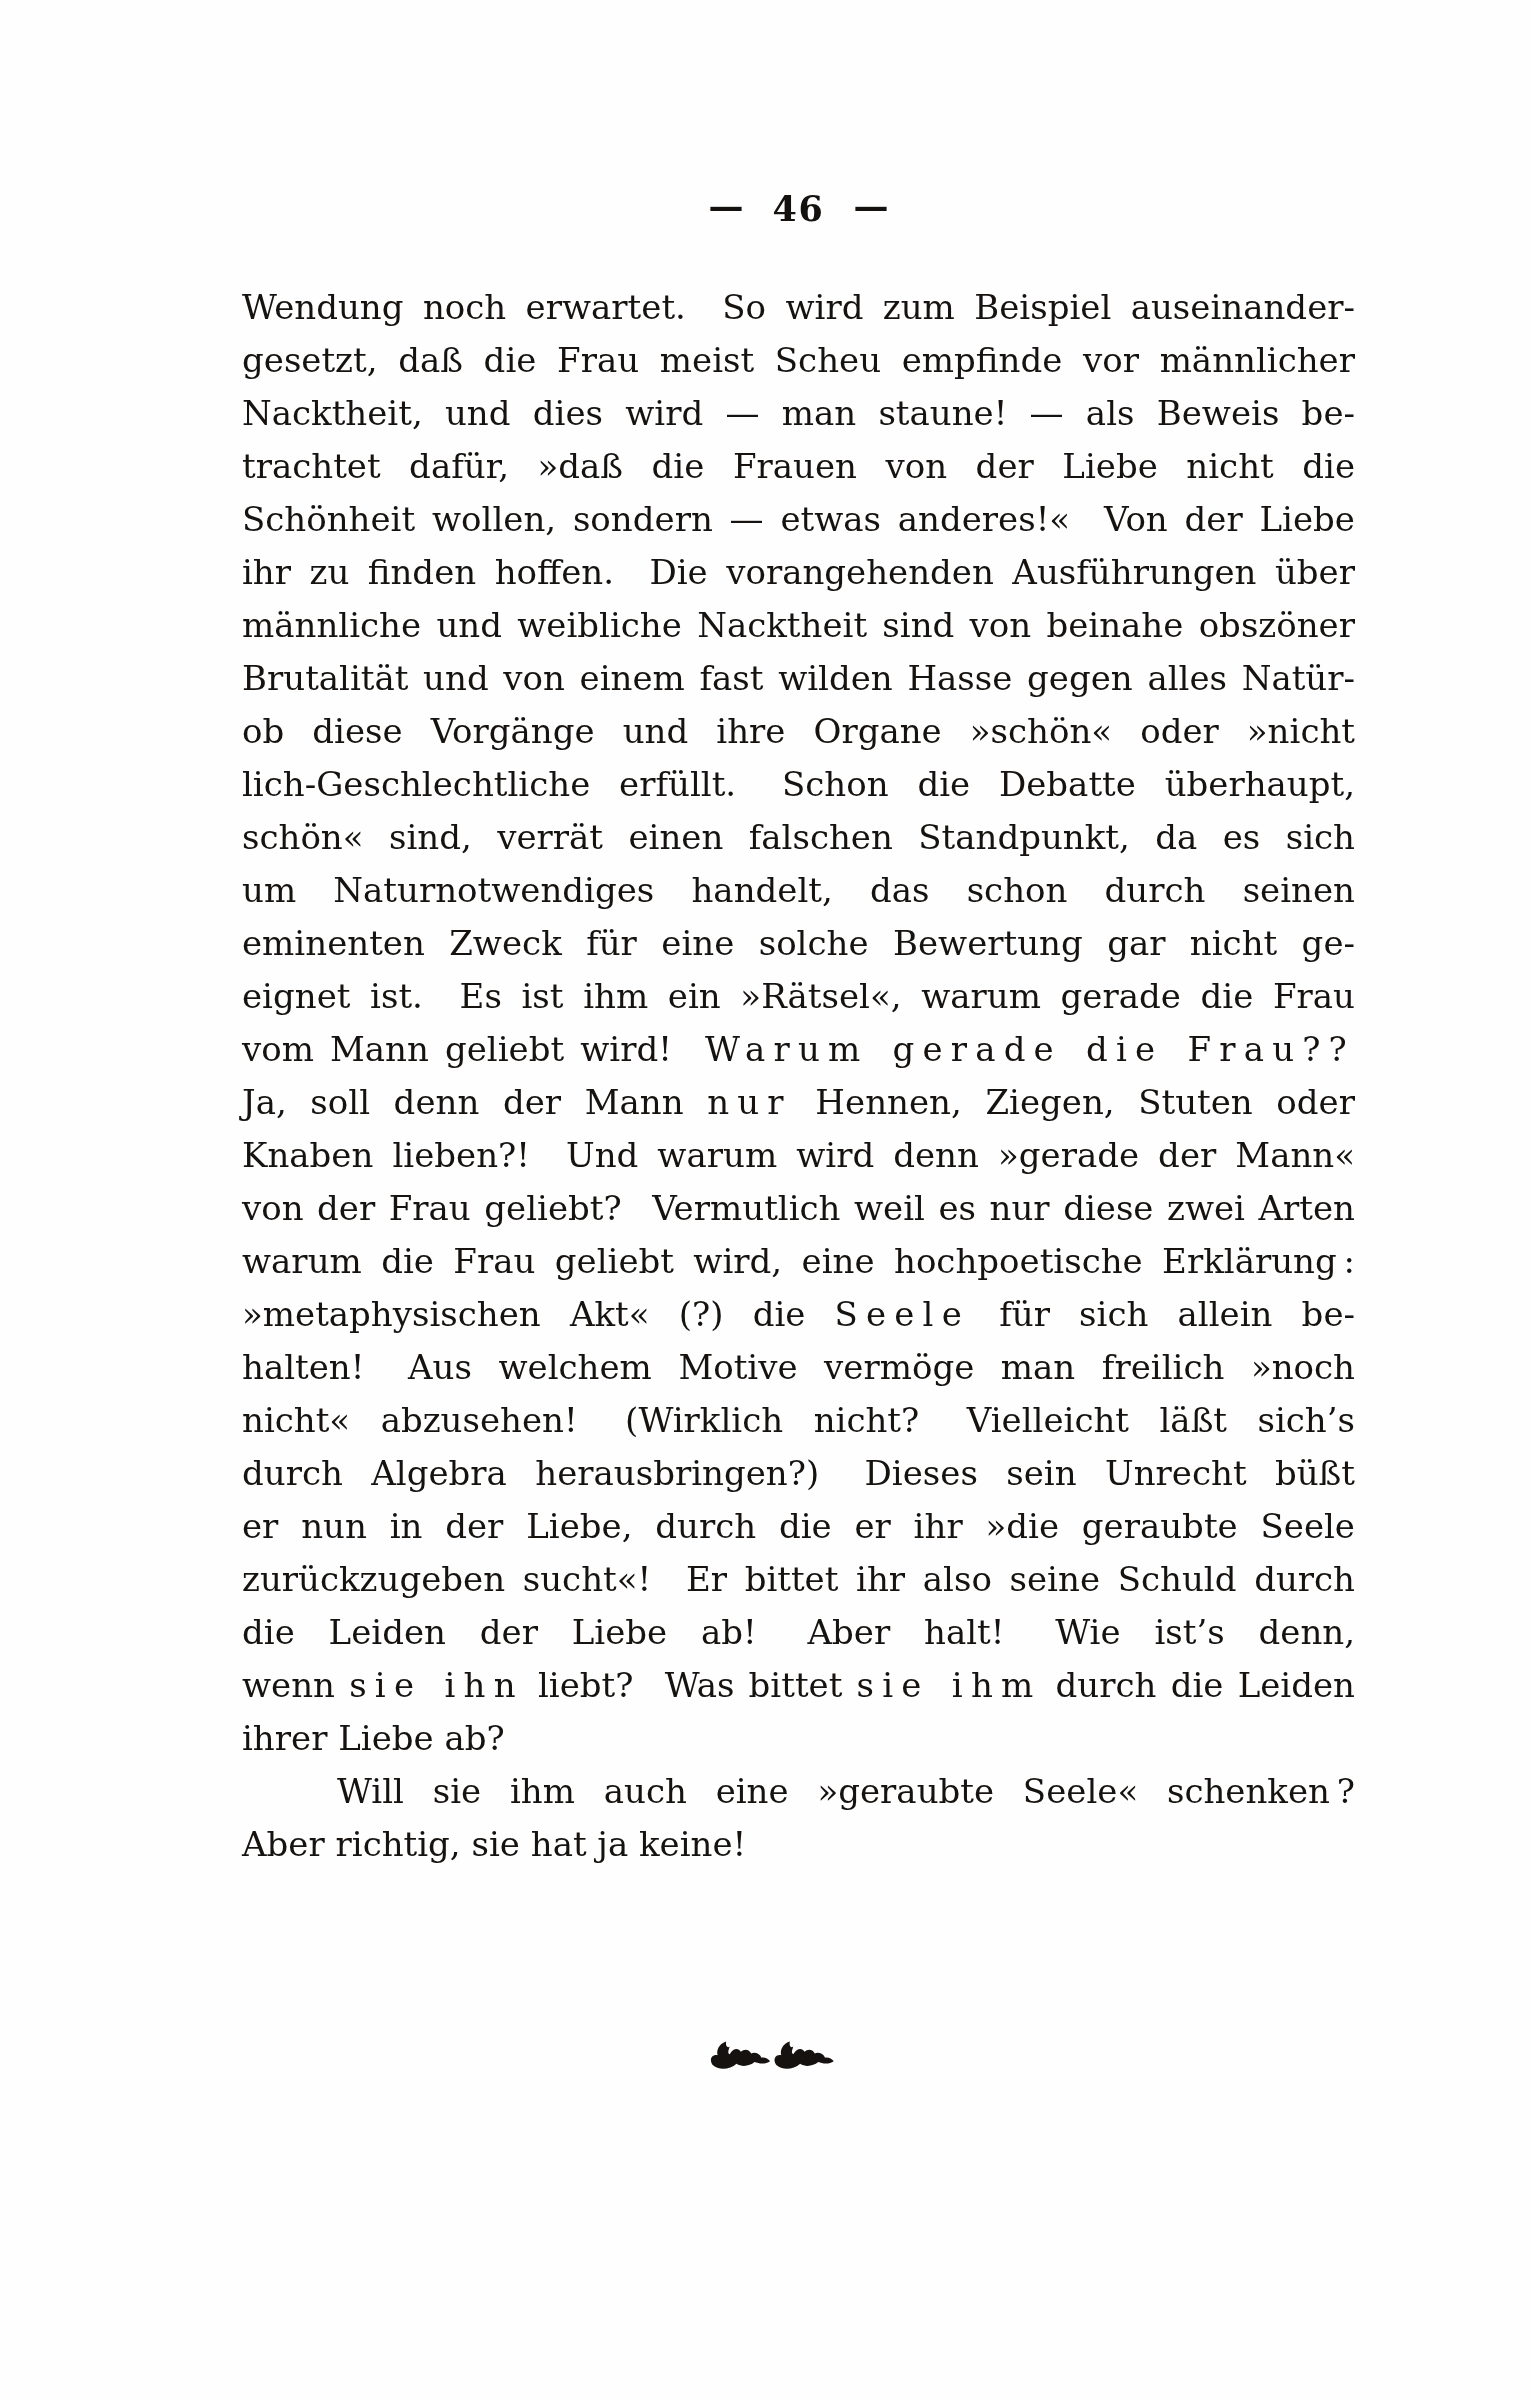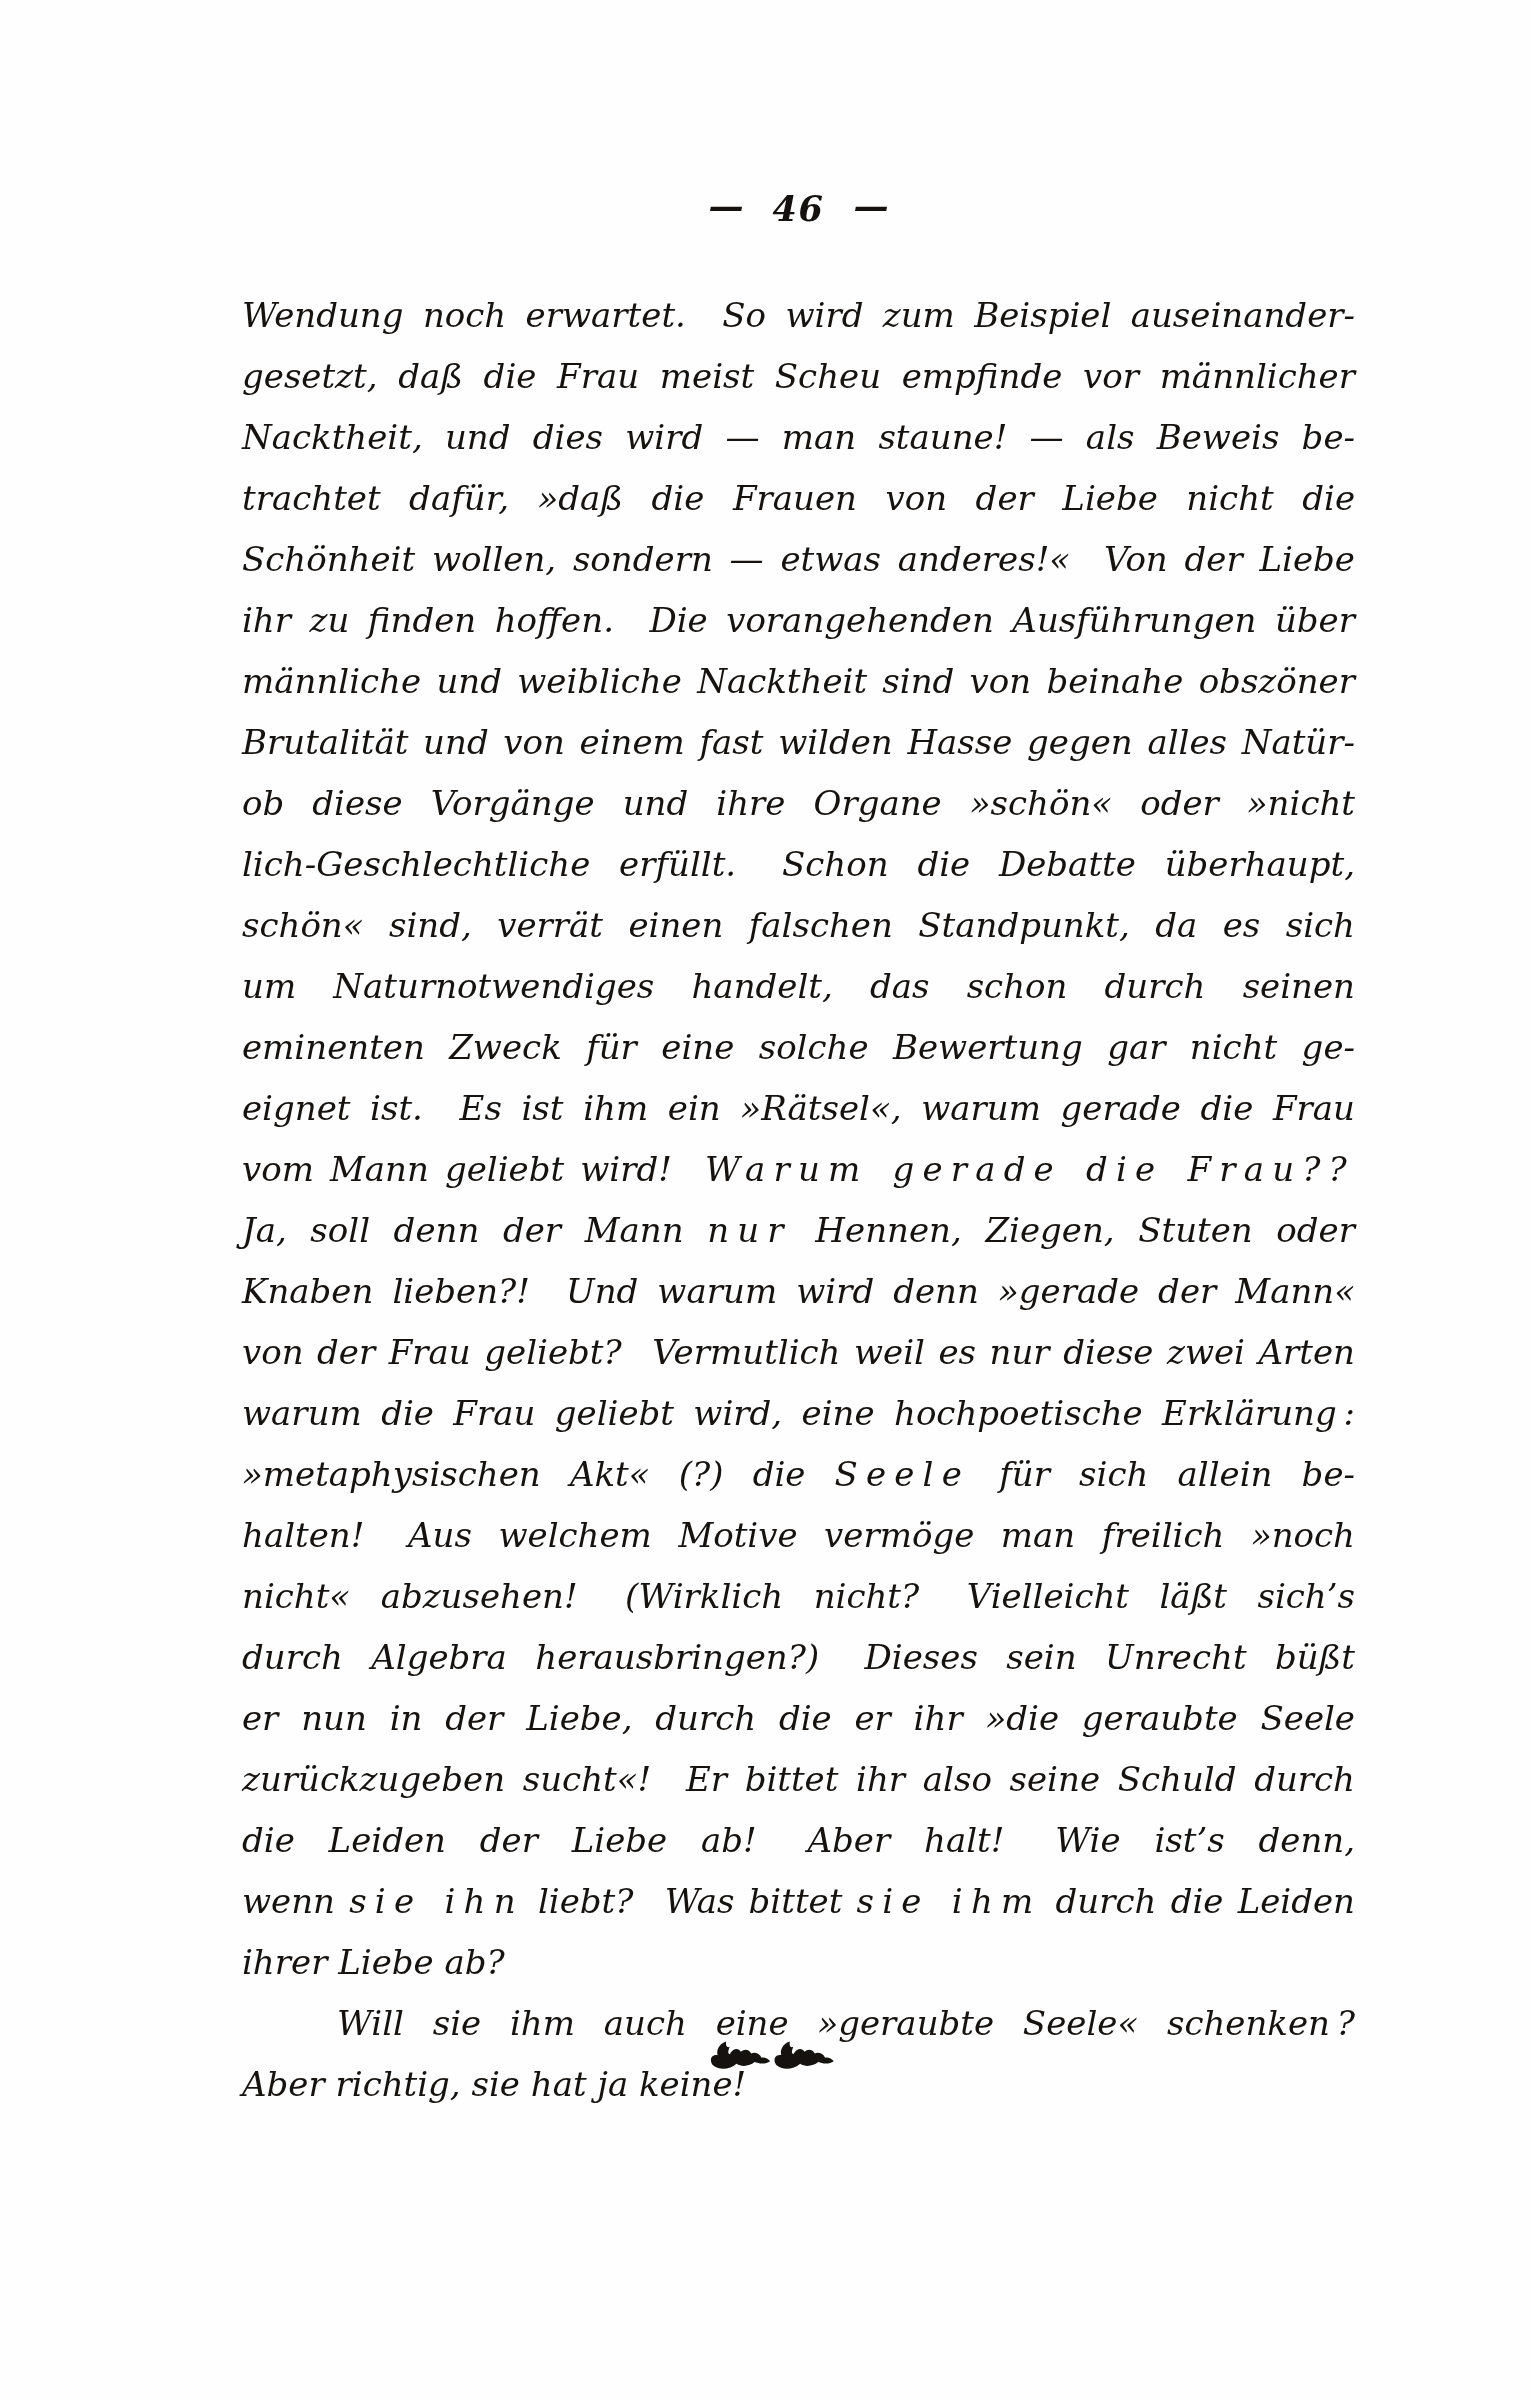--- a/index.html
+++ b/index.html
@@ -13,21 +13,20 @@
     background: #fefefe;
     color: #161310;
     font-family: "DejaVu Serif", "Liberation Serif", serif;
     position: relative;
     overflow: hidden;
   }
   .page {
     position: absolute;
     inset: 0;
     background: #fefefe;
-    font-style: italic;
   }
   .folio {
     position: absolute;
     top: 190px;
     left: 242px;
     width: 1113px;
     text-align: center;
     font-size: 35px;
     line-height: 38px;
     font-weight: bold;
@@ -48,21 +47,20 @@
     left: 242px;
     width: 1113px;
     font-size: 34px;
     line-height: 53px;
     color: #15120f;
   }
   .line {
     height: 53px;
     text-align: justify;
     text-align-last: justify;
-    margin-top: 8px;
   }
   .line.last {
     text-align: center;
     text-align-last: left;
   }
   .line.indent {
     text-indent: 95px;
   }
   .sperr {
     letter-spacing: 0.24em;

